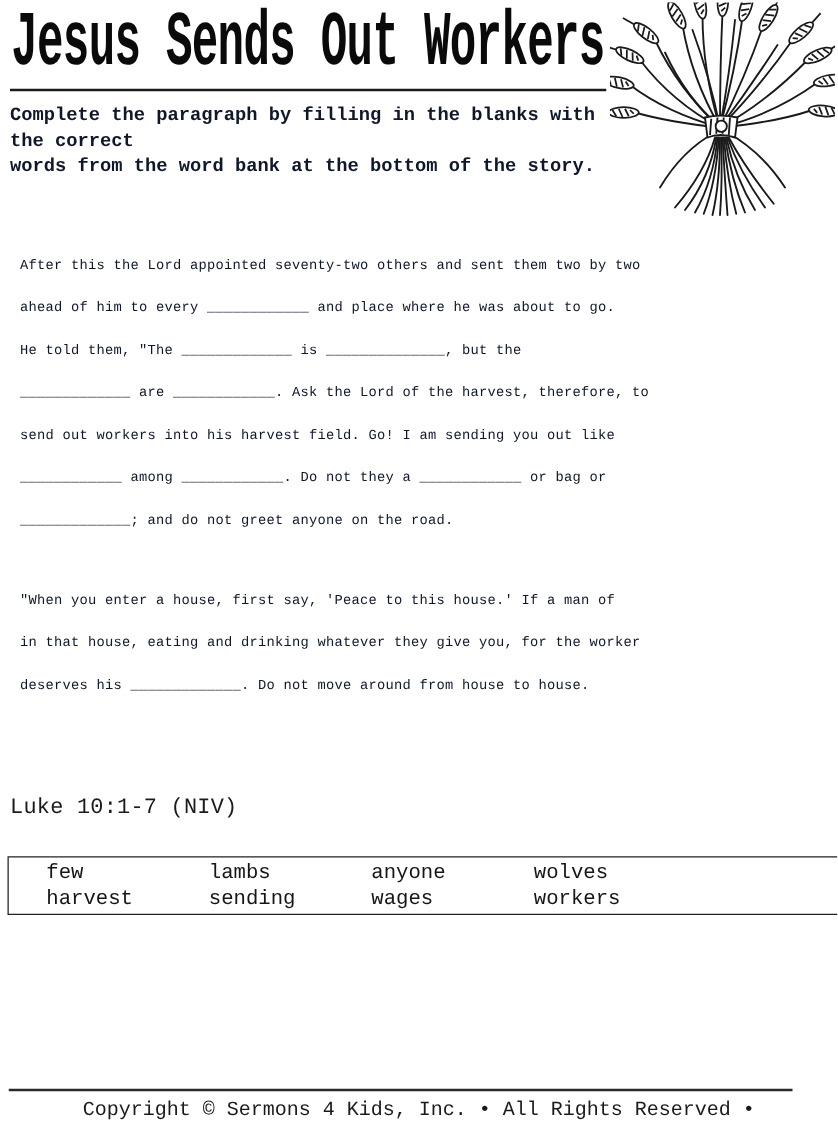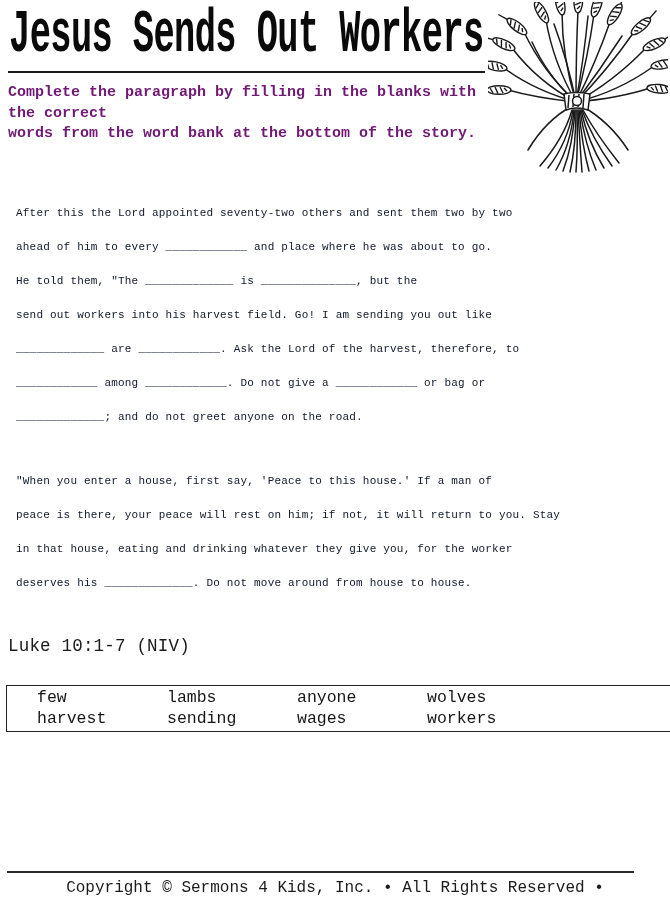--- a/index.html
+++ b/index.html
@@ -23,21 +23,21 @@
     transform:scaleX(0.57);
     transform-origin:0 50%;
   }
   .title-rule{
     position:absolute;left:8px;top:71px;
     width:477px;height:2px;background:#1b1b1b;
   }
   .instructions{
     position:absolute;left:8px;top:83px;width:480px;
     font-size:15px;line-height:20.5px;font-weight:700;
-    color:#701a75;
+    color:#0f172a;
   }
   .wheat{
     position:absolute;left:488px;top:2px;width:180px;height:172px;
   }
   
   .story{position:absolute;left:16px;white-space:nowrap;
     font-size:11px;line-height:34px;letter-spacing:0.2px;color:#0f172a;}
   .p1{top:196px;}
   .p2{top:464px;}
   .reference{
@@ -137,29 +137,28 @@
         <path fill="none" d="M81,93 L80,106 M86,92 L85,105 M91,92 L90,105 M96,92 L95,106"></path>
         <circle cx="89" cy="99" r="4.5"></circle>
       </g>
     </svg>
   </div>
 
   <div class="story p1">
     <div>After this the Lord appointed seventy-two others and sent them two by two</div>
     <div>ahead of him to every ____________ and place where he was about to go.</div>
     <div>He told them, "The _____________ is ______________, but the</div>
+    <div>_____________ are ____________. Ask the Lord of the harvest, therefore, to</div>
     <div>send out workers into his harvest field. Go! I am sending you out like</div>
-    <div>_____________ are ____________. Ask the Lord of the harvest, therefore, to</div>
-    <div>____________ among ____________. Do not give a ____________ or bag or</div>
+    <div>____________ among ____________. Do not they a ____________ or bag or</div>
     <div>_____________; and do not greet anyone on the road.</div>
   </div>
 
   <div class="story p2">
     <div>"When you enter a house, first say, 'Peace to this house.' If a man of</div>
-    <div>peace is there, your peace will rest on him; if not, it will return to you. Stay</div>
     <div>in that house, eating and drinking whatever they give you, for the worker</div>
     <div>deserves his _____________. Do not move around from house to house.</div>
   </div>
 
   <div class="reference">Luke 10:1-7 (NIV)</div>
 
   <div class="wordbank">
     <div class="wb-row">
       <span>few</span>
       <span>lambs</span>

